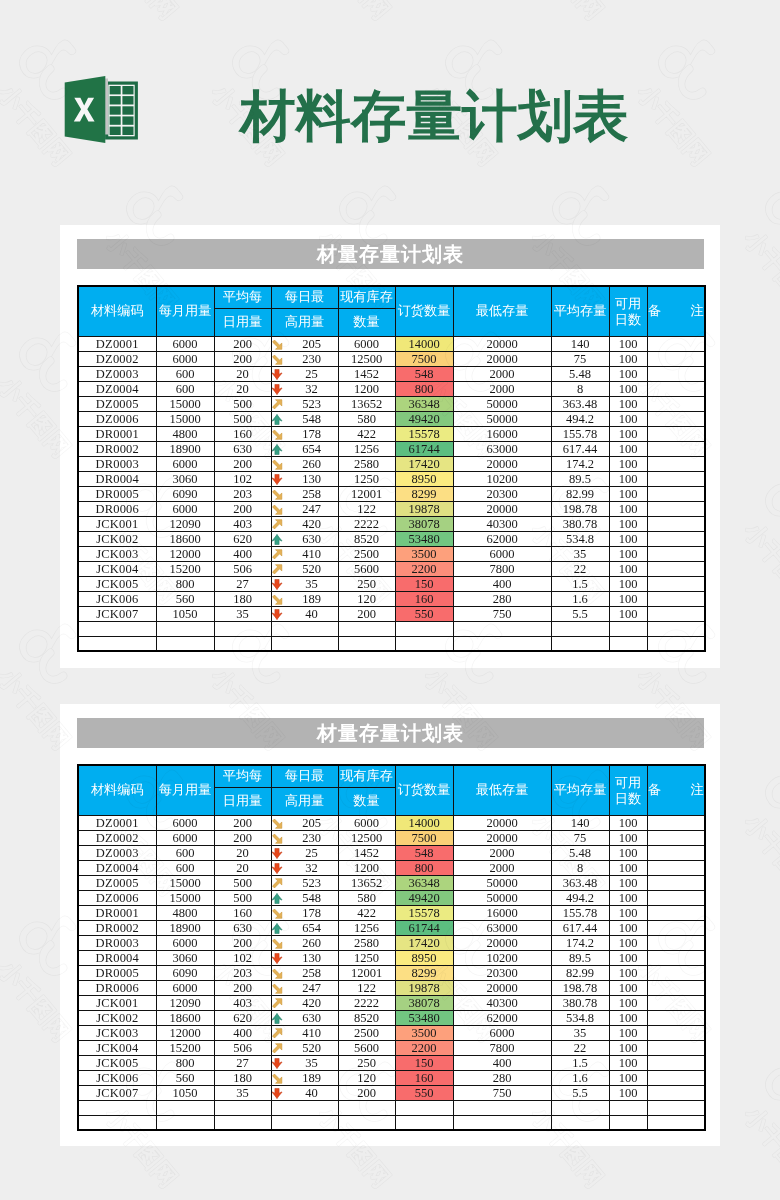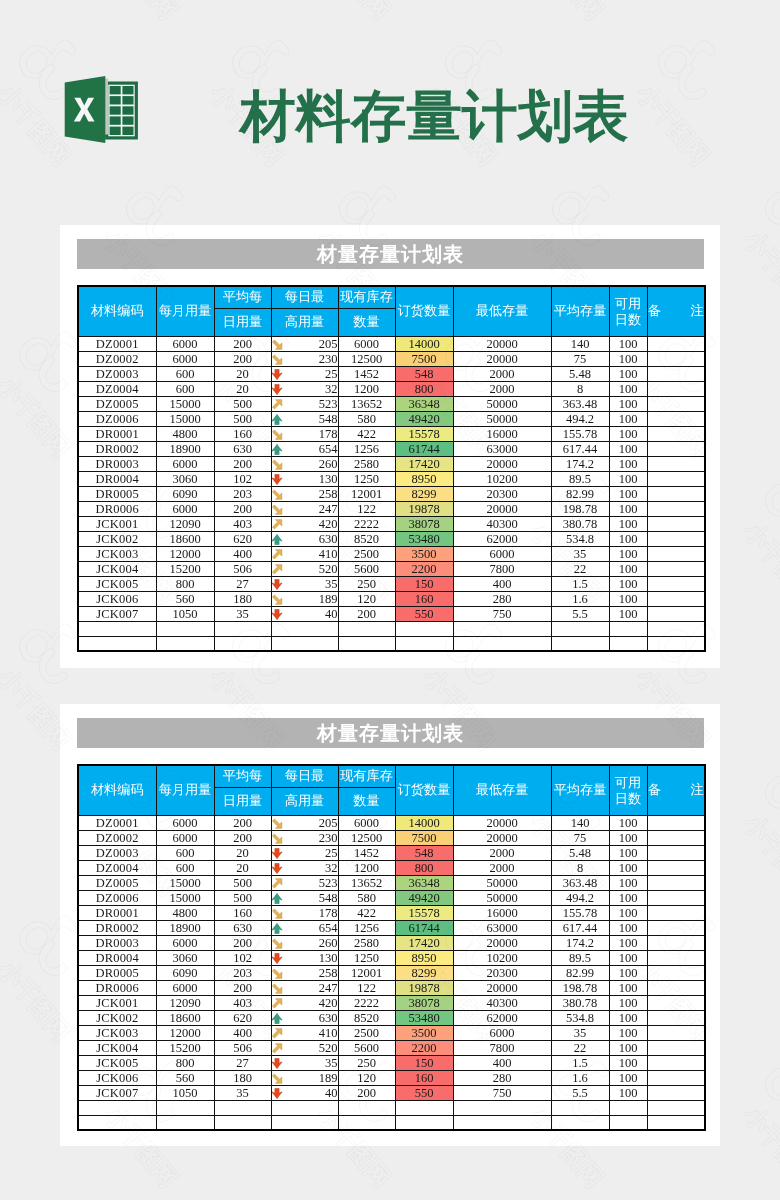--- a/index.html
+++ b/index.html
@@ -56,21 +56,21 @@
   table.grid thead th.h2 { height:50px; }
   table.grid thead th.wrap2 { line-height:16px; padding-top:1px; }
   table.grid thead th.spread { letter-spacing:0; white-space:pre; }
   table.grid thead tr:nth-child(1) th { height:22px; }
   table.grid thead tr:nth-child(2) th { height:28px; }
   table.grid tbody tr { height:15px; }
   table.grid tbody td { height:15px; line-height:14px; padding:0; }
   table.grid tbody td.code { letter-spacing:0.2px; }
   .trendcell { position:relative; }
   .trendcell .ic { position:absolute; left:-0.5px; top:2px; width:12px; height:11px; }
-  .trendcell .vv { display:block; padding-left:14px;text-align:right; }
+  .trendcell .vv { display:block; padding-left:14px; }
   .outer { border:2px solid #000 !important; }
 </style>
 </head>
 <body>
 
 <div id="wm">
   <div class="wmgrid">
       <div class="wmtile" style="left:0px;top:0px">
         <svg viewBox="0 0 160 160" xmlns="http://www.w3.org/2000/svg">
           <g transform="rotate(50 25 25)">

